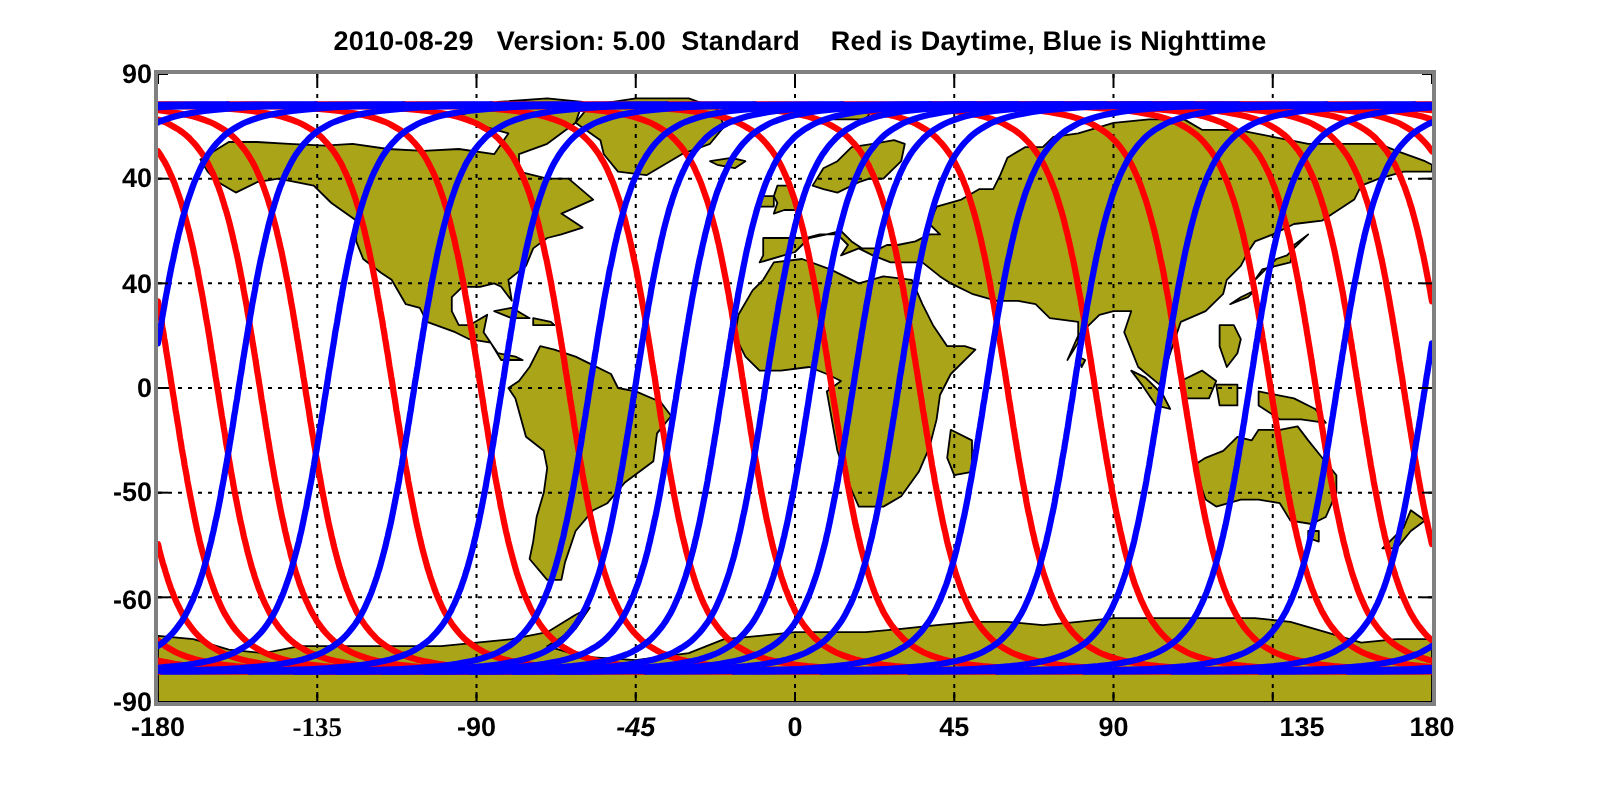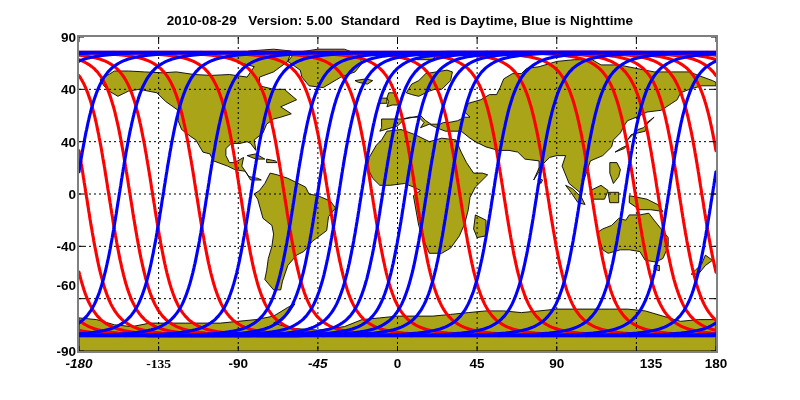--- a/index.html
+++ b/index.html
@@ -219,29 +219,29 @@
             <line x1="632" y1="52.33333333333333" x2="637" y2="52.33333333333333" stroke="#000" stroke-width="1"></line>
             <line x1="0" y1="0" x2="5" y2="0" stroke="#000" stroke-width="1"></line>
             <line x1="632" y1="0" x2="637" y2="0" stroke="#000" stroke-width="1"></line>
           </g>
       </g>
     </svg>
   </div>
 
   <div id="ylabels">
       <div class="ytick-label" style="top: 351px;">-90</div>
-      <div class="ytick-label" style="top: 285px; text-align: center;">-60</div>
-      <div class="ytick-label" style="top: 246.333px;">-40</div>
+      <div class="ytick-label" style="top: 300px; text-align: center;">-60</div>
+      <div class="ytick-label" style="top: 246.333px;">-50</div>
       <div class="ytick-label" style="top: 194px;">0</div>
       <div class="ytick-label" style="top: 141.667px;">40</div>
       <div class="ytick-label" style="top: 89.3333px;">40</div>
       <div class="ytick-label" style="top: 37px;">90</div>
     </div>
   <div id="xlabels">
-      <div class="xtick-label" style="left: 79px; font-style: italic;">-180</div>
+      <div class="xtick-label" style="left: 79px;">-180</div>
       <div class="xtick-label" style="left: 158.625px; font-family: Liberation Serif, serif;">-135</div>
       <div class="xtick-label" style="left: 238.25px;">-90</div>
       <div class="xtick-label" style="left: 317.875px; font-style: italic;">-45</div>
       <div class="xtick-label" style="left: 397.5px;">0</div>
       <div class="xtick-label" style="left: 477.125px;">45</div>
       <div class="xtick-label" style="left: 556.75px;">90</div>
       <div class="xtick-label" style="left: 651px;">135</div>
       <div class="xtick-label" style="left: 716px;">180</div>
     </div>
 

